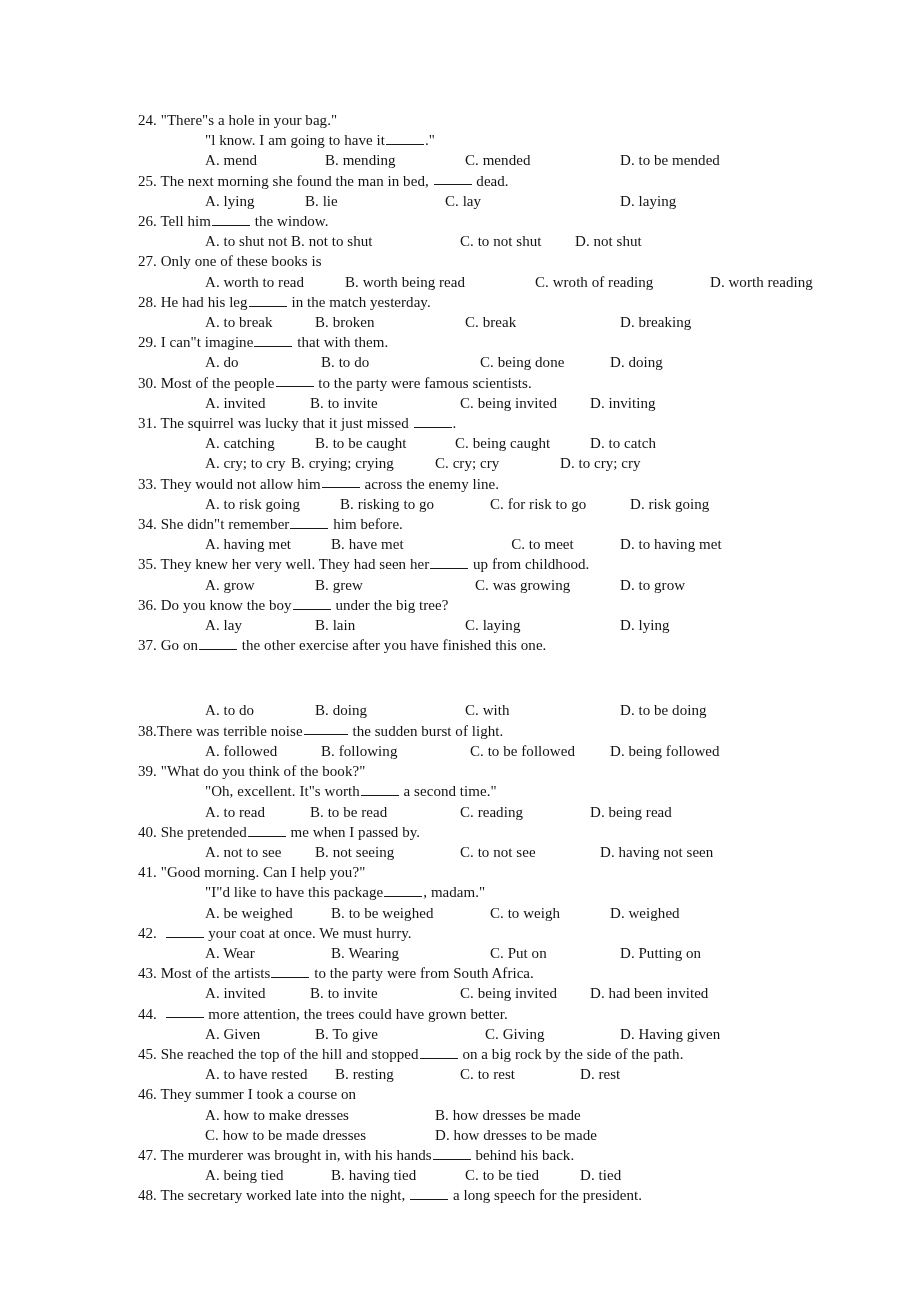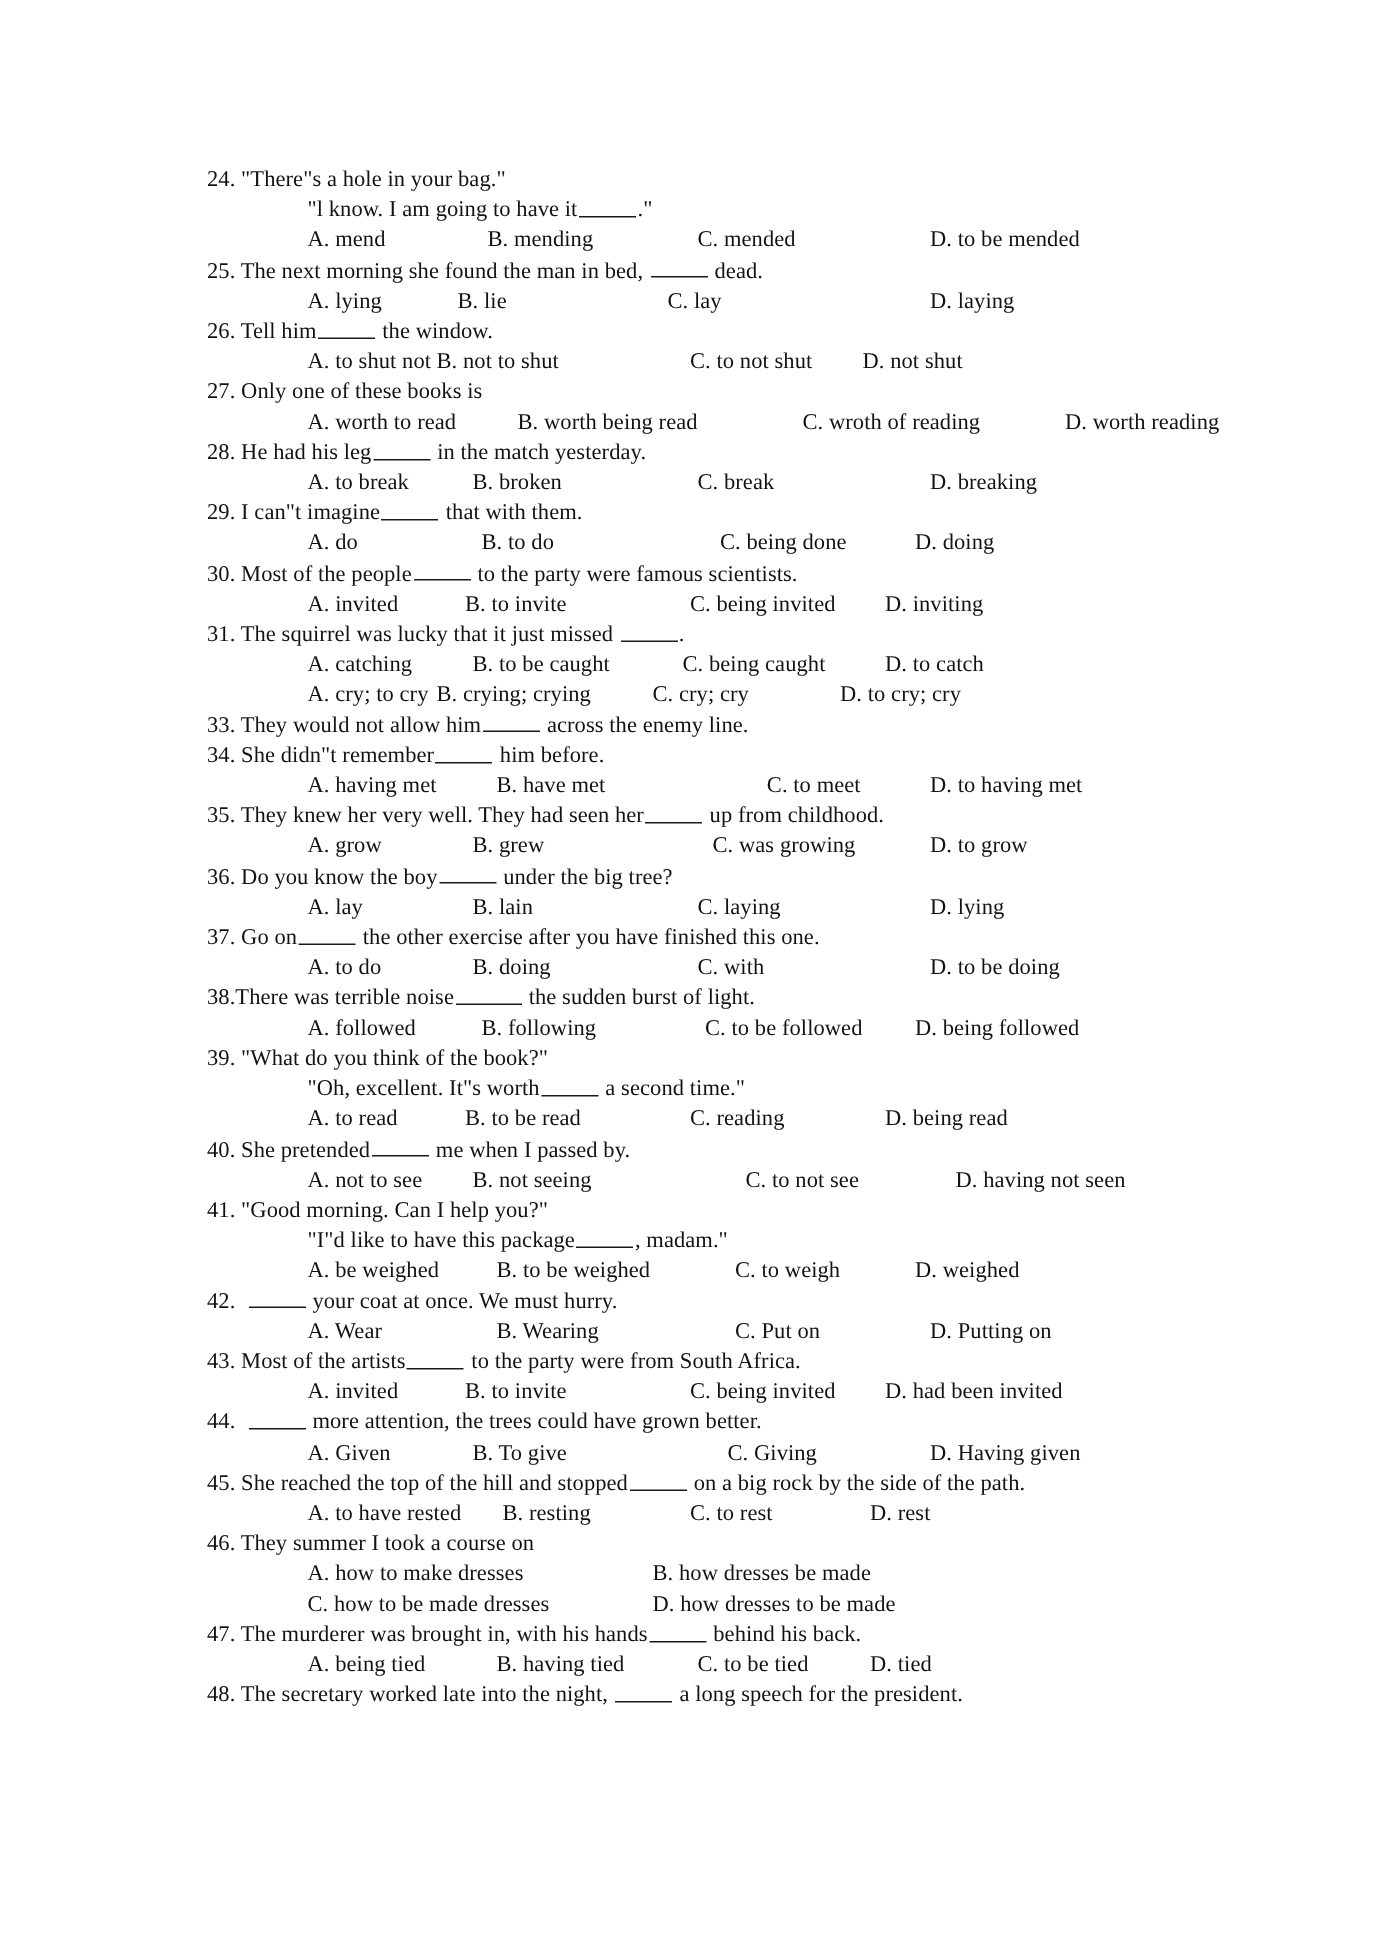--- a/index.html
+++ b/index.html
@@ -79,35 +79,36 @@
       <div class="line stem"><span>28. </span><span>He had his leg</span><span class="blank w5">&nbsp;</span><span> in the match yesterday.</span></div>
       <div class="line indent opts"><span class="opt" style="width: 110px;">A. to break</span><span class="opt" style="width: 150px;">B. broken</span><span class="opt" style="width: 155px;">C. break</span><span class="opt">D. breaking</span></div>
       <div class="line stem"><span>29. </span><span>I can"t imagine</span><span class="blank w5">&nbsp;</span><span> that with them.</span></div>
       <div class="line indent opts"><span class="opt" style="width: 116px;">A. do</span><span class="opt" style="width: 159px;">B. to do</span><span class="opt" style="width: 130px;">C. being done</span><span class="opt">D. doing</span></div>
       <div class="line stem"><span>30. </span><span>Most of the people</span><span class="blank w5">&nbsp;</span><span> to the party were famous scientists.</span></div>
       <div class="line indent opts"><span class="opt" style="width: 105px;">A. invited</span><span class="opt" style="width: 150px;">B. to invite</span><span class="opt" style="width: 130px;">C. being invited</span><span class="opt">D. inviting</span></div>
       <div class="line stem"><span>31. </span><span>The squirrel was lucky that it just missed </span><span class="blank w5">&nbsp;</span><span>.</span></div>
       <div class="line indent opts"><span class="opt" style="width: 110px;">A. catching</span><span class="opt" style="width: 140px;">B. to be caught</span><span class="opt" style="width: 135px;">C. being caught</span><span class="opt">D. to catch</span></div>
       <div class="line indent opts"><span class="opt" style="width: 86px;">A. cry; to cry</span><span class="opt" style="width: 144px;">B. crying; crying</span><span class="opt" style="width: 125px;">C. cry; cry</span><span class="opt">D. to cry; cry</span></div>
       <div class="line stem"><span>33. </span><span>They would not allow him</span><span class="blank w5">&nbsp;</span><span> across the enemy line.</span></div>
+      <div class="line indent opts"><span class="opt" style="width: 135px;">A. to risk going</span><span class="opt" style="width: 150px;">B. risking to go</span><span class="opt" style="width: 140px;">C. for risk to go</span><span class="opt">D. risk going</span></div>
       <div class="line stem"><span>34. </span><span>She didn"t remember</span><span class="blank w5">&nbsp;</span><span> him before.</span></div>
       <div class="line indent opts"><span class="opt" style="width: 126px;">A. having met</span><span class="opt" style="width: 134px;">B. have met</span><span class="opt" style="width: 155px; text-align: center;">C. to meet</span><span class="opt">D. to having met</span></div>
       <div class="line stem"><span>35. </span><span>They knew her very well. They had seen her</span><span class="blank w5">&nbsp;</span><span> up from childhood.</span></div>
       <div class="line indent opts"><span class="opt" style="width: 110px;">A. grow</span><span class="opt" style="width: 160px;">B. grew</span><span class="opt" style="width: 145px;">C. was growing</span><span class="opt">D. to grow</span></div>
       <div class="line stem"><span>36. </span><span>Do you know the boy</span><span class="blank w5">&nbsp;</span><span> under the big tree?</span></div>
       <div class="line indent opts"><span class="opt" style="width: 110px;">A. lay</span><span class="opt" style="width: 150px;">B. lain</span><span class="opt" style="width: 155px;">C. laying</span><span class="opt">D. lying</span></div>
       <div class="line stem"><span>37. </span><span>Go on</span><span class="blank w5">&nbsp;</span><span> the other exercise after you have finished this one.</span></div>
-      <div class="line indent opts"><span class="opt" style="width: 110px;">A. to do</span><span class="opt" style="width: 150px;">B. doing</span><span class="opt" style="width: 155px;">C. with</span><span class="opt">D. to be doing</span></div>
+      <div class="line indent opts"><span class="opt" style="width: 110px;">A. to do</span><span class="opt" style="width: 150px;">B. doing</span><span class="opt" style="width: 155px; margin-top: 45px;">C. with</span><span class="opt">D. to be doing</span></div>
       <div class="line stem"><span>38.</span><span>There was terrible noise</span><span class="blank w6">&nbsp;</span><span> the sudden burst of light.</span></div>
       <div class="line indent opts"><span class="opt" style="width: 116px;">A. followed</span><span class="opt" style="width: 149px;">B. following</span><span class="opt" style="width: 140px;">C. to be followed</span><span class="opt">D. being followed</span></div>
       <div class="line stem"><span>39. </span><span>"What do you think of the book?"</span></div>
       <div class="line indent"><span>"Oh, excellent. It"s worth</span><span class="blank w5">&nbsp;</span><span> a second time."</span></div>
       <div class="line indent opts"><span class="opt" style="width: 105px;">A. to read</span><span class="opt" style="width: 150px;">B. to be read</span><span class="opt" style="width: 130px;">C. reading</span><span class="opt">D. being read</span></div>
       <div class="line stem"><span>40. </span><span>She pretended</span><span class="blank w5">&nbsp;</span><span> me when I passed by.</span></div>
-      <div class="line indent opts"><span class="opt" style="width: 110px;">A. not to see</span><span class="opt" style="width: 145px;">B. not seeing</span><span class="opt" style="width: 140px; margin-left: 37px;">C. to not see</span><span class="opt">D. having not seen</span></div>
+      <div class="line indent opts"><span class="opt" style="width: 110px;">A. not to see</span><span class="opt" style="width: 145px;">B. not seeing</span><span class="opt" style="width: 140px;">C. to not see</span><span class="opt">D. having not seen</span></div>
       <div class="line stem"><span>41. </span><span>"Good morning. Can I help you?"</span></div>
       <div class="line indent"><span>"I"d like to have this package</span><span class="blank w5">&nbsp;</span><span>, madam."</span></div>
       <div class="line indent opts"><span class="opt" style="width: 126px;">A. be weighed</span><span class="opt" style="width: 159px;">B. to be weighed</span><span class="opt" style="width: 120px;">C. to weigh</span><span class="opt">D. weighed</span></div>
       <div class="line stem"><span>42. </span><span> </span><span class="blank w5">&nbsp;</span><span> your coat at once. We must hurry.</span></div>
       <div class="line indent opts"><span class="opt" style="width: 126px;">A. Wear</span><span class="opt" style="width: 159px;">B. Wearing</span><span class="opt" style="width: 130px;">C. Put on</span><span class="opt">D. Putting on</span></div>
       <div class="line stem"><span>43. </span><span>Most of the artists</span><span class="blank w5">&nbsp;</span><span> to the party were from South Africa.</span></div>
       <div class="line indent opts"><span class="opt" style="width: 105px;">A. invited</span><span class="opt" style="width: 150px;">B. to invite</span><span class="opt" style="width: 130px;">C. being invited</span><span class="opt">D. had been invited</span></div>
       <div class="line stem"><span>44. </span><span> </span><span class="blank w5">&nbsp;</span><span> more attention, the trees could have grown better.</span></div>
       <div class="line indent opts"><span class="opt" style="width: 110px;">A. Given</span><span class="opt" style="width: 170px;">B. To give</span><span class="opt" style="width: 135px;">C. Giving</span><span class="opt">D. Having given</span></div>
       <div class="line stem"><span>45. </span><span>She reached the top of the hill and stopped</span><span class="blank w5">&nbsp;</span><span> on a big rock by the side of the path.</span></div>

